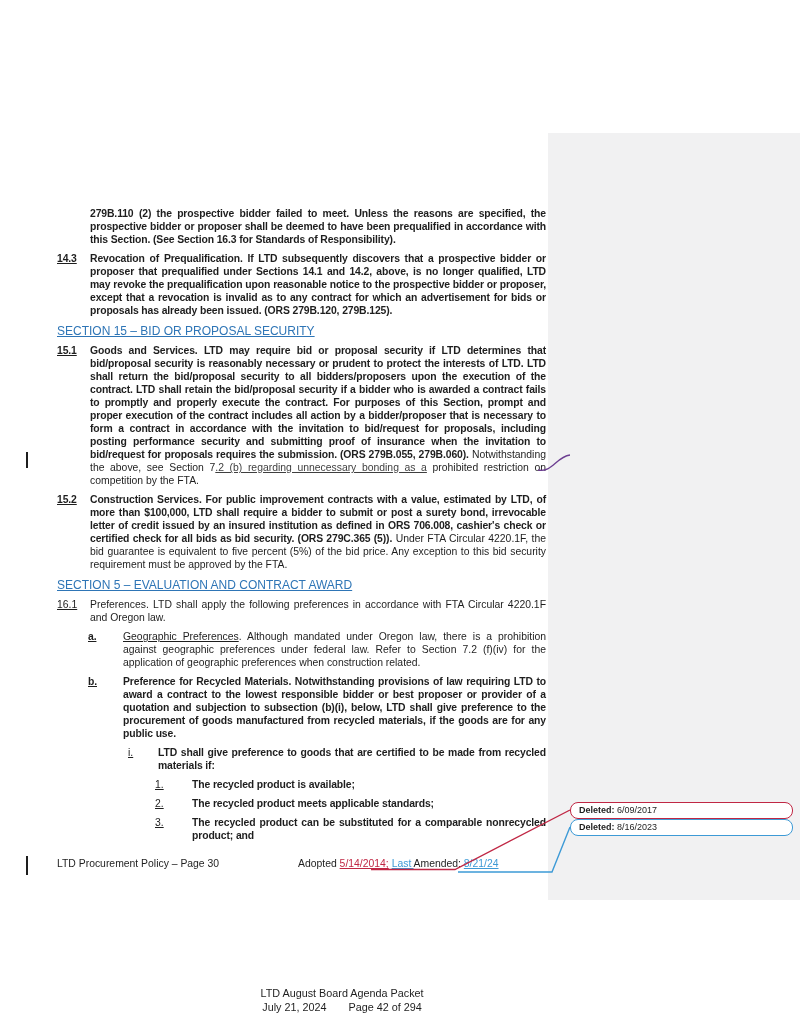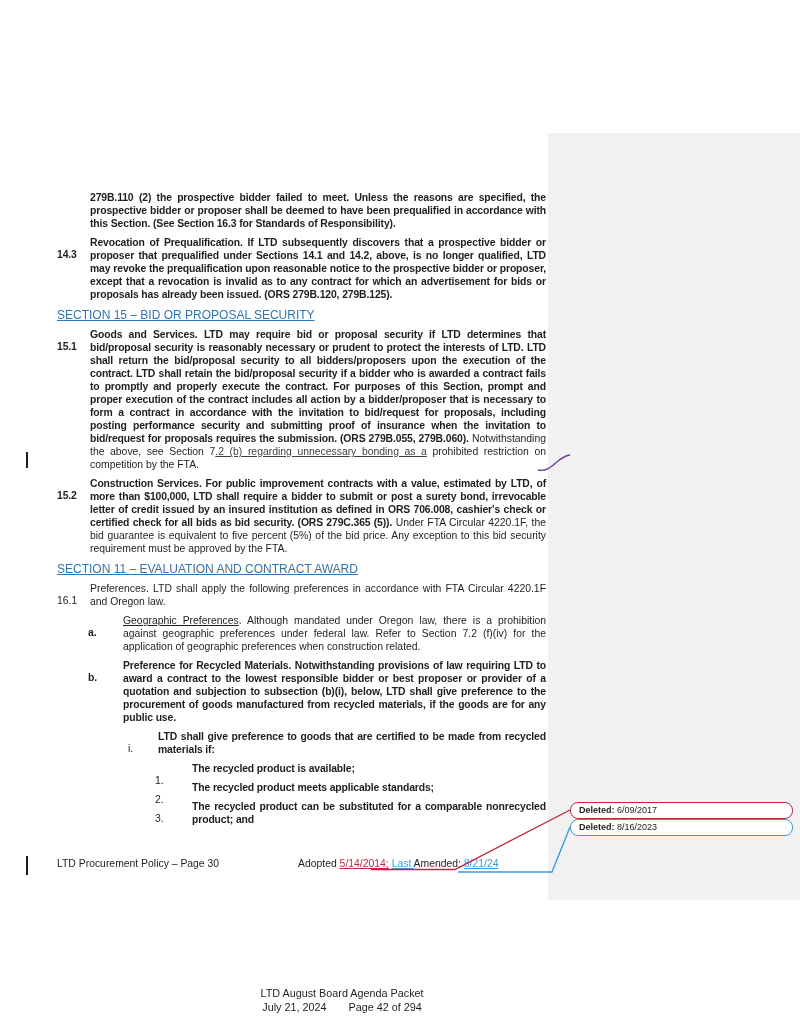--- a/index.html
+++ b/index.html
@@ -15,22 +15,22 @@
   #page{position:relative;width:800px;height:1035px;background:#fff;}
 
   
   #markup-area{position:absolute;left:548px;top:133px;width:252px;height:767px;
     background:#F1F1F2;z-index:1;}
 
   
   #document-text{position:absolute;left:57px;top:191px;width:489px;z-index:2;
     font-size:10.4px;line-height:13px;}
   .para{position:relative;text-align:justify;margin-bottom:6px;}
-  .para .num{position:absolute;left:0;top:12px;}
-  .ind-text{padding-left:33px;}
+  .para .num{position:absolute;left:0;top:0;text-decoration:underline;}
+  .ind-text{padding-left:33px;margin-top:16px;}
   .ind-1{padding-left:33px;}
   .ind-1 .num{left:0;}
   .ind-a{padding-left:66px;}
   .ind-a .num{left:31px;}
   .ind-i{padding-left:101px;}
   .ind-i .num{left:71px;}
   .ind-n{padding-left:135px;}
   .ind-n .num{left:98px;}
   .h{color:var(--headblue);text-decoration:underline;font-size:12px;
     margin:8px 0 6px 0;text-align:left;}
@@ -78,21 +78,21 @@
 
   <div id="change-bar-1" class="change-bar"></div>
   <div id="change-bar-2" class="change-bar"></div>
 
   <div id="document-text">
       <div class="para ind-text"><span class="b">279B.110 (2) the prospective bidder failed to meet. Unless the reasons are specified, the prospective bidder or proposer shall be deemed to have been prequalified in accordance with this Section. (See Section 16.3 for Standards of Responsibility).</span></div>
       <div class="para ind-1"><span class="num b">14.3</span><span class="b">Revocation of Prequalification. If LTD subsequently discovers that a prospective bidder or proposer that prequalified under Sections 14.1 and 14.2, above, is no longer qualified, LTD may revoke the prequalification upon reasonable notice to the prospective bidder or proposer, except that a revocation is invalid as to any contract for which an advertisement for bids or proposals has already been issued. (ORS 279B.120, 279B.125).</span></div>
       <div class="h">SECTION 15 – BID OR PROPOSAL SECURITY</div>
       <div class="para ind-1"><span class="num b">15.1</span><span class="b">Goods and Services. LTD may require bid or proposal security if LTD determines that bid/proposal security is reasonably necessary or prudent to protect the interests of LTD. LTD shall return the bid/proposal security to all bidders/proposers upon the execution of the contract. LTD shall retain the bid/proposal security if a bidder who is awarded a contract fails to promptly and properly execute the contract. For purposes of this Section, prompt and proper execution of the contract includes all action by a bidder/proposer that is necessary to form a contract in accordance with the invitation to bid/request for proposals, including posting performance security and submitting proof of insurance when the invitation to bid/request for proposals requires the submission. (ORS 279B.055, 279B.060).</span><span> Notwithstanding the above, see Section 7</span><span class="ins">.2 (b) regarding unnecessary bonding as a</span><span> prohibited restriction on competition by the FTA.</span></div>
       <div class="para ind-1"><span class="num b">15.2</span><span class="b">Construction Services. For public improvement contracts with a value, estimated by LTD, of more than $100,000, LTD shall require a bidder to submit or post a surety bond, irrevocable letter of credit issued by an insured institution as defined in ORS 706.008, cashier's check or certified check for all bids as bid security. (ORS 279C.365 (5)).</span><span> Under FTA Circular 4220.1F, the bid guarantee is equivalent to five percent (5%) of the bid price. Any exception to this bid security requirement must be approved by the FTA.</span></div>
-      <div class="h">SECTION 11 – EVALUATION AND CONTRACT AWARD</div>
+      <div class="h">SECTION 5 – EVALUATION AND CONTRACT AWARD</div>
       <div class="para ind-1"><span class="num">16.1</span><span>Preferences. LTD shall apply the following preferences in accordance with FTA Circular 4220.1F and Oregon law.</span></div>
       <div class="para ind-a"><span class="num b">a.</span><span class="u">Geographic Preferences</span><span>. Although mandated under Oregon law, there is a prohibition against geographic preferences under federal law. Refer to Section 7.2 (f)(iv) for the application of geographic preferences when construction related.</span></div>
       <div class="para ind-a"><span class="num b">b.</span><span class="b">Preference for Recycled Materials. Notwithstanding provisions of law requiring LTD to award a contract to the lowest responsible bidder or best proposer or provider of a quotation and subjection to subsection (b)(i), below, LTD shall give preference to the procurement of goods manufactured from recycled materials, if the goods are for any public use.</span></div>
       <div class="para ind-i"><span class="num">i.</span><span class="b">LTD shall give preference to goods that are certified to be made from recycled materials if:</span></div>
       <div class="para ind-n"><span class="num">1.</span><span class="b">The recycled product is available;</span></div>
       <div class="para ind-n"><span class="num">2.</span><span class="b">The recycled product meets applicable standards;</span></div>
       <div class="para ind-n"><span class="num">3.</span><span class="b">The recycled product can be substituted for a comparable nonrecycled product; and</span></div>
     </div>
 
   <svg id="leaders" viewBox="0 0 800 1035" xmlns="http://www.w3.org/2000/svg">

